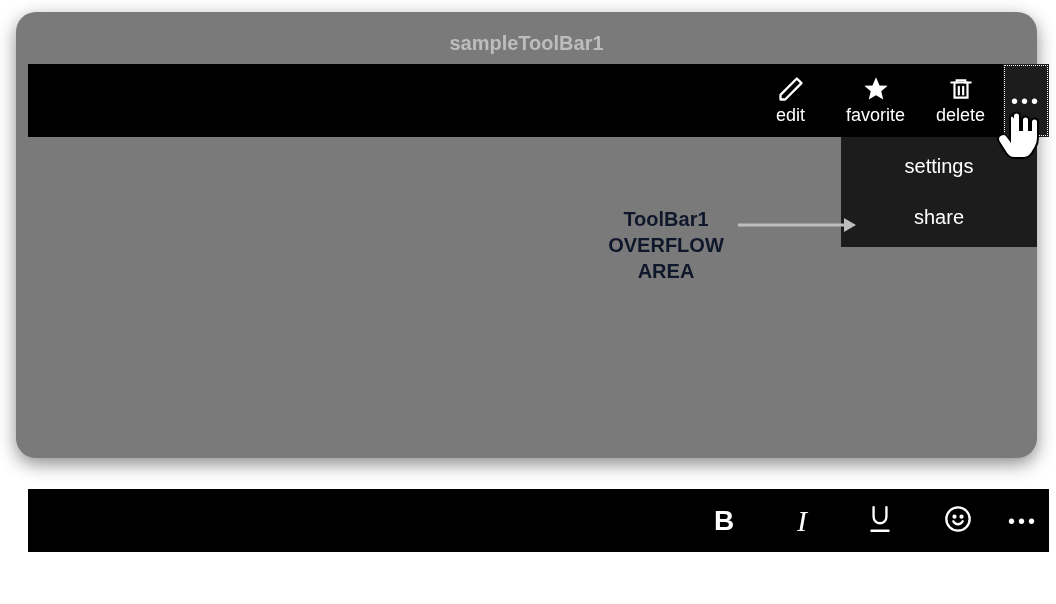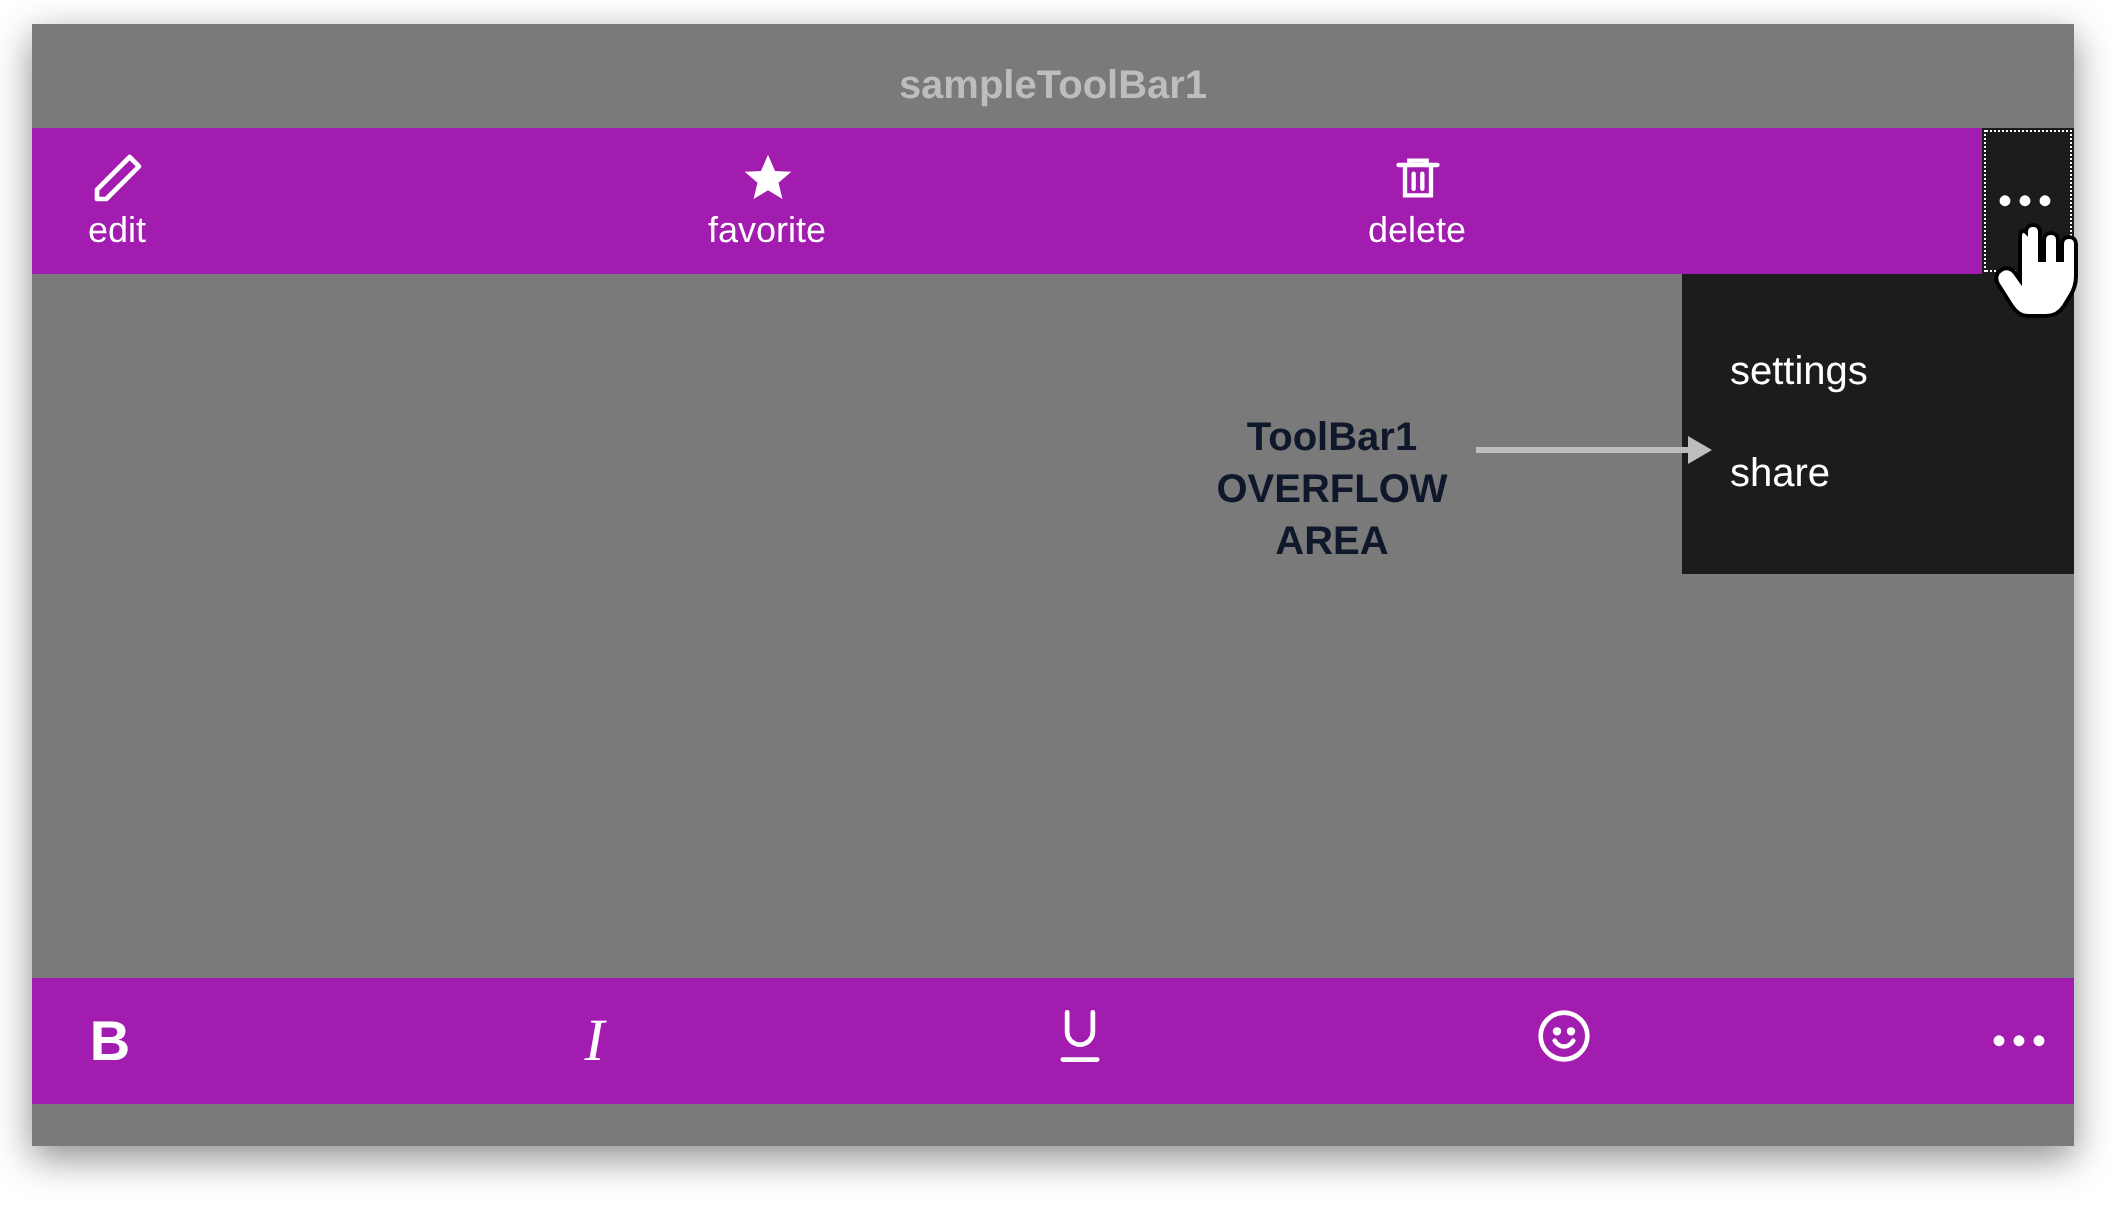--- a/index.html
+++ b/index.html
@@ -14,44 +14,45 @@
     position: relative;
     width: 1056px;
     height: 604px;
     background: #fff;
   }
   .panel {
     position: absolute;
     left: 16px;
     top: 12px;
     width: 1021px;
-    height: 561px;
+    height: 446px;
     background: #7a7a7a;
     box-shadow: 0 6px 18px rgba(0,0,0,0.45);
+    border-radius: 20px;
   }
   .panel-label {
     position: absolute;
     left: 0;
     width: 100%;
     text-align: center;
     color: #bdbdbd;
     font-weight: 700;
     font-size: 20px;
   }
   #label1 { top: 20px; }
   #label2 { top: 447px; }
 
   .toolbar {
     position: absolute;
-    left: 0;
+    left: 12px;
     width: 100%;
     height: 73px;
-    background: #a21caf;
-    display: flex;
-    justify-content: space-between;
+    background: #000000;
+    display: flex;
+    justify-content: flex-end;
     align-items: stretch;
     box-sizing: border-box;
   }
   #toolbar1 { top: 52px; }
   #toolbar2 { top: 477px; height: 63px; }
 
   .tb-item {
     width: 85px;
     display: flex;
     flex-direction: column;
@@ -94,22 +95,23 @@
 
   
   .overflow-panel {
     position: absolute;
     top: 125px;
     right: 0;
     width: 196px;
     background: #1c1c1c;
     display: flex;
     flex-direction: column;
-    padding: 24px 0;
+    padding: 4px 0;
     box-sizing: border-box;
+    text-align: center;
   }
   .overflow-item {
     color: #fff;
     font-size: 20px;
     padding: 14px 24px;
     cursor: pointer;
   }
 
   
   .overflow-caption {

